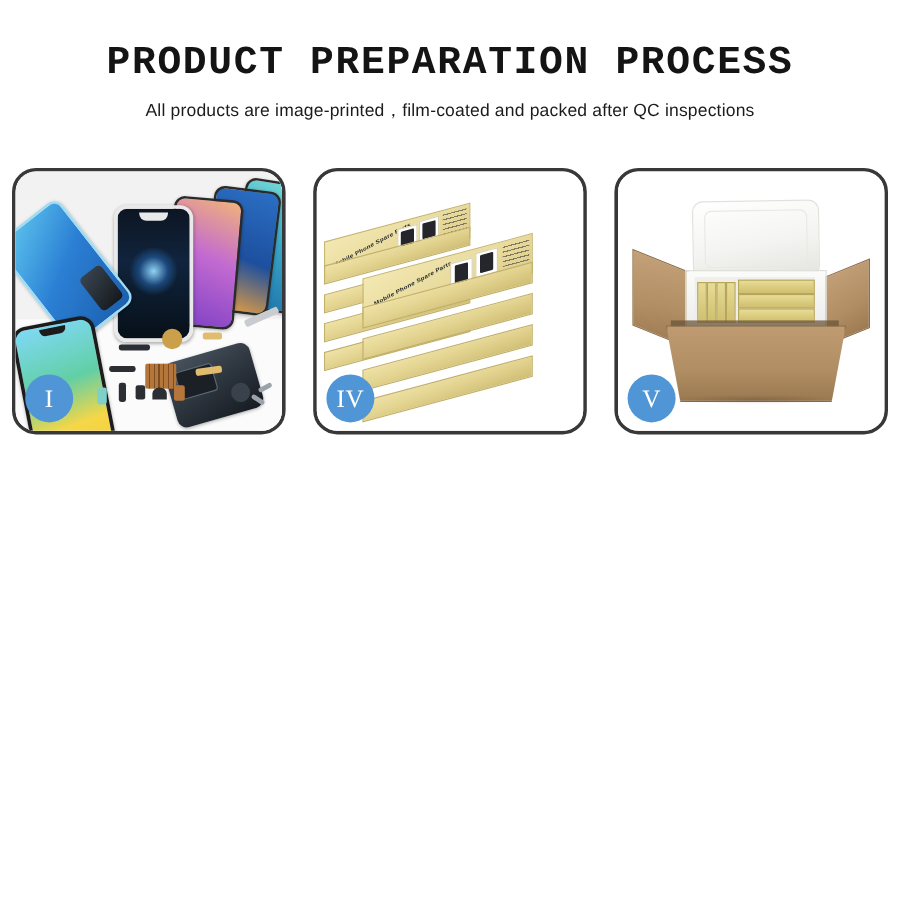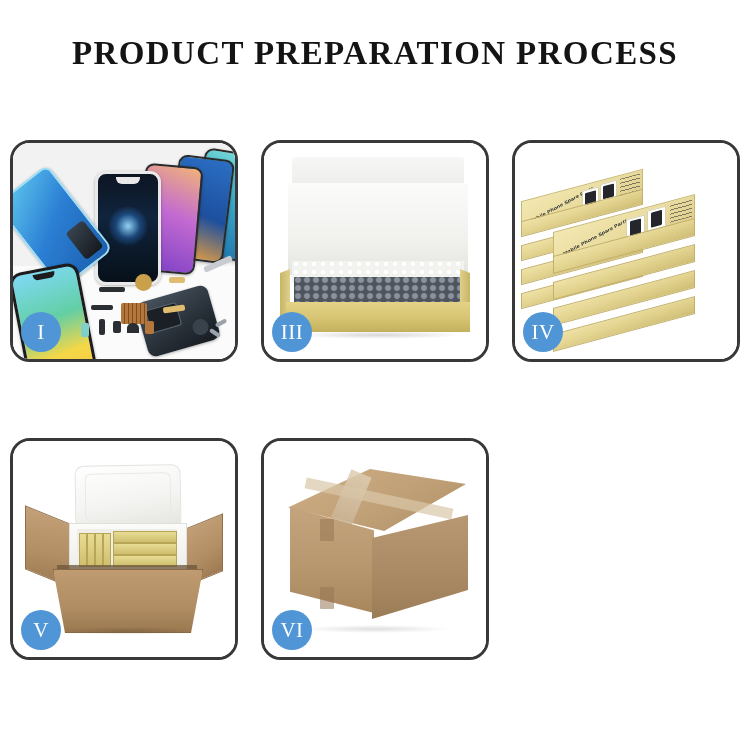--- a/index.html
+++ b/index.html
@@ -24,21 +24,21 @@
     text-align: center;
   }
   #page-title {
     margin: 0;
     padding-top: 36px;
     font-size: 33px;
     font-weight: 700;
     letter-spacing: 1.4px;
     color: #141414;
     line-height: 1.05;
-    font-family: Liberation Serif, serif;
+    font-family: Liberation Mono, monospace;
   }
   #page-subtitle {
     margin: 0;
     padding-top: 12px;
     font-size: 14.6px;
     font-weight: 400;
     color: #1b1b1b;
     letter-spacing: 0.15px;
     font-family: "Liberation Sans", sans-serif;
   }
@@ -391,20 +391,21 @@
   .sc-shadow {
     position: absolute; left: 36px; bottom: 24px; width: 150px; height: 8px;
     background: radial-gradient(ellipse, rgba(0,0,0,.13), rgba(0,0,0,0) 70%);
   }
 </style>
 </head>
 <body>
 
 <div id="header">
   <h1 id="page-title">PRODUCT PREPARATION PROCESS</h1>
+  <p id="page-subtitle">All products are image-printed，film-coated and packed after QC inspections</p>
 </div>
 
 <div id="panel-grid">
 
   <div class="panel">
     <div class="panel-media scene-parts">
       <div class="strip-upper"></div>
       <div class="strip-lower"></div>
 
       <div class="ph p-teal"></div>
@@ -427,33 +428,20 @@
       <span class="chip copper" style="left:132px;top:178px;width:9px;height:13px;"></span>
       <span class="chip" style="left:68px;top:180px;width:8px;height:14px;background:#7fd0c8;"></span>
       <span class="chip" style="left:196px;top:188px;width:12px;height:4px;background:#9aa2ab;transform:rotate(34deg);"></span>
       <span class="chip" style="left:202px;top:178px;width:12px;height:4px;background:#9aa2ab;transform:rotate(-28deg);"></span>
       <span class="chip" style="left:190px;top:118px;width:30px;height:6px;background:#c8ccd1;transform:rotate(-24deg);"></span>
     </div>
     <div class="panel-badge">I</div>
   </div>
 
 
-  <div class="panel">
-    <div class="panel-media scene-flatbox">
-      <div class="fb-lid-back"></div>
-      <div class="fb-lid-face"></div>
-      <div class="fb-foam"></div>
-      <div class="fb-contents"></div>
-      <div class="fb-side-l"></div>
-      <div class="fb-side-r"></div>
-      <div class="fb-front"></div>
-      <div class="fb-shadow"></div>
-    </div>
-    <div class="panel-badge">III</div>
-  </div>
 
   <div class="panel">
     <div class="panel-media scene-stack">
 
       <div class="sb-top" style="left:6px;top:42px;width:120px;height:28px;transform:skewY(-15deg);">
         <span class="sb-label" style="left:6px;top:10px;transform:rotate(-15deg);">Mobile Phone Spare Parts</span>
         <span class="sb-img" style="left:60px;top:5px;width:15px;height:17px;">
             <i></i>
           </span>
         <span class="sb-img" style="left:78px;top:3px;width:15px;height:17px;">
@@ -500,27 +488,14 @@
       <div class="yellow-pack" style="left:100px;top:102px;width:62px;height:10px;"></div>
       <div class="yellow-pack" style="left:100px;top:114px;width:62px;height:10px;"></div>
 
       <div class="ct-innerdark"></div>
       <div class="ct-body"></div>
       <div class="ct-shadow"></div>
     </div>
     <div class="panel-badge">V</div>
   </div>
 
-  <div class="panel">
-    <div class="panel-media scene-sealed">
-      <div class="sc-top"></div>
-      <div class="sc-taperun"></div>
-      <div class="sc-tape"></div>
-      <div class="sc-front"></div>
-      <div class="sc-side"></div>
-      <div class="sc-label" style="left:56px;top:78px;"></div>
-      <div class="sc-label" style="left:56px;top:146px;"></div>
-      <div class="sc-shadow"></div>
-    </div>
-    <div class="panel-badge">VI</div>
-  </div>
 
 </div>
 
 </body></html>

